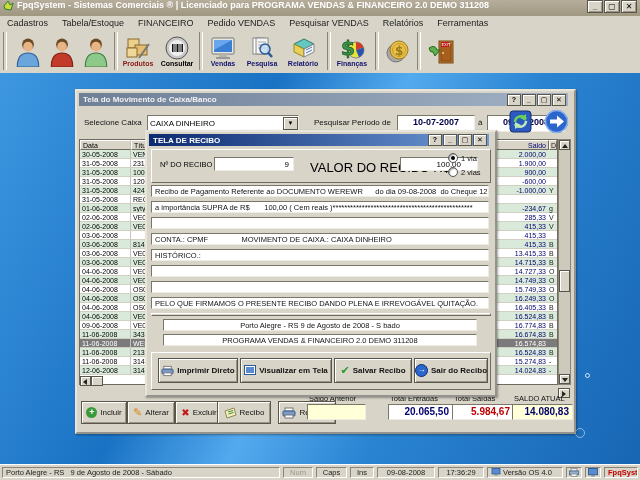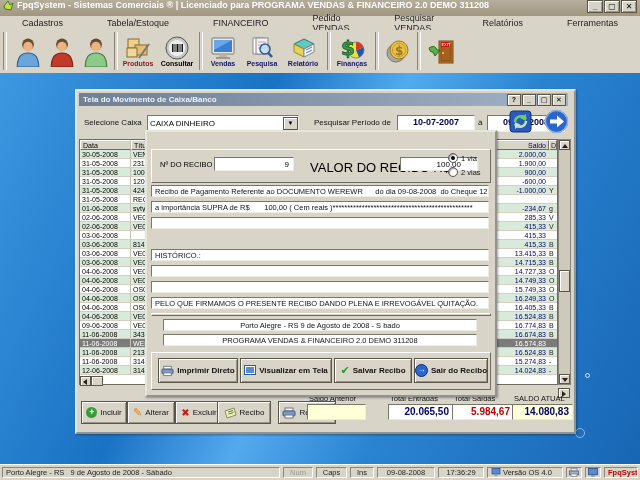--- a/index.html
+++ b/index.html
@@ -13,21 +13,21 @@
   .field{background:#fff;border:1px solid;border-color:#7a7668 #eeece4 #eeece4 #7a7668;}
   .btn{background:#d8d4c8;border:1px solid #5a564a;
     box-shadow:inset 1px 1px 0 #ffffff, inset -1px -1px 0 #9a9588;
     display:flex;align-items:center;justify-content:center;gap:3px;cursor:pointer;}
   .win3d{background:#d8d4c8;border:2px outset #e8e5db;box-shadow:1px 1px 2px rgba(0,0,0,.35);}
   
   #titlebar{left:0;top:0;width:640px;height:16px;background:linear-gradient(#b6ad9c,#a09781);
     display:flex;align-items:flex-start;color:#fff;font-size:9px;font-weight:bold;padding-left:3px;box-sizing:border-box;}
   .cap-btn{width:14px;height:11px;font-size:8px;line-height:9px;text-align:center;color:#000;font-weight:bold;}
   #menubar{left:0;top:16px;width:640px;height:14px;background:#d8d4c8;display:flex;align-items:center;font-size:9px;color:#222;border-bottom:1px solid #b8b4a8;}
-  .menu-item{padding:0 22px;}
+  .menu-item{padding:0 7px;}
   #toolbar{left:0;top:30px;width:640px;height:43px;background:#d8d4c8;border-bottom:1px solid #8a8578;}
   .tsep{position:absolute;top:2px;width:2px;height:38px;border-left:1px solid #8a8578;border-right:1px solid #fff;}
   .titem{position:absolute;top:1px;height:41px;display:flex;flex-direction:column;align-items:center;justify-content:center;cursor:pointer;}
   .tlabel{font-size:7px;font-weight:bold;color:#14146e;line-height:8px;}
   .tlabel.red{color:#8a1616;}
   .tlabel.blk{color:#000;}
   
   #desktop{left:0;top:73px;width:640px;height:391px;
     background:linear-gradient(115deg,#3e97e0 0%,#1a72c4 34%,#54aaee 50%,#2a84d2 66%,#1766b4 100%);}
   .bubble{position:absolute;border-radius:50%;border:1px solid rgba(255,255,255,.8);}
@@ -486,39 +486,49 @@
     <div class="abs field" style="left:230px;top:313px;width:57px;height:14px;background:#ffffd8"><span class="fval navy"></span></div>
     <span class="abs flabel" style="left:313px;top:303px">Total Entradas</span>
     <div class="abs field fval navy" style="left:311px;top:313px;width:60px;height:14px">20.065,50</div>
     <span class="abs flabel" style="left:377px;top:303px">Total Saídas</span>
     <div class="abs field fval red" style="left:375px;top:313px;width:57px;height:14px">5.984,67</div>
     <span class="abs flabel" style="left:437px;top:303px">SALDO ATUAL</span>
     <div class="abs field fval navy" style="left:435px;top:313px;width:56px;height:14px;background:#ffffd8">14.080,83</div>
   </div>
 
   <div id="dlg" class="abs win3d">
+    <div id="dlg-title" class="abs">
+      <span>TELA DE RECIBO</span>
+      <span class="wbtns">
+        <span class="wbtn">?</span>
+        <span class="wbtn">_</span>
+        <span class="wbtn">▢</span>
+        <span class="wbtn">✕</span>
+      </span>
+    </div>
 
     <div class="abs raised" style="left:4px;top:17px;width:338px;height:32px">
       <span class="abs" style="left:8px;top:10px;font-size:7.5px">Nº DO RECIBO</span>
       <div class="abs field" style="left:62px;top:7px;width:80px;height:14px;text-align:right;font-size:8px;line-height:13px;padding-right:4px;box-sizing:border-box">9</div>
       <span class="abs" style="left:158px;top:10px;font-size:13px">VALOR DO RECIBO R$</span>
       <div class="abs field" style="left:248px;top:7px;width:78px;height:14px;text-align:right;font-size:8px;line-height:13px;padding-right:16px;box-sizing:border-box">100,00</div>
       <span class="abs radio" style="left:296px;top:3px">
           <span class="rdot on"></span>
           <span>1 via</span>
         </span>
       <span class="abs radio" style="left:296px;top:17px">
           <span class="rdot"></span>
           <span>2 vias</span>
         </span>
     </div>
 
     <div class="abs field dline pre" style="top:53px">Recibo de Pagamento Referente ao DOCUMENTO WEREWR      do dia 09-08-2008  do Cheque 121312</div>
     <div class="abs field dline pre" style="top:69px">a importância SUPRA de R$       100,00 ( Cem reais )************************************************</div>
     <div class="abs field dline pre" style="top:85px"></div>
+    <div class="abs field dline pre" style="top:101px">CONTA.: CPMF                MOVIMENTO DE CAIXA.: CAIXA DINHEIRO</div>
     <div class="abs field dline pre" style="top:117px">HISTÓRICO.:</div>
     <div class="abs field dline pre" style="top:133px"></div>
     <div class="abs field dline pre" style="top:149px"></div>
     <div class="abs field dline pre" style="top:165px">PELO QUE FIRMAMOS O PRESENTE RECIBO DANDO PLENA E IRREVOGÁVEL QUITAÇÃO.</div>
 
     <div class="abs raised" style="left:4px;top:181px;width:338px;height:1px"></div>
 
     <div class="abs field dline dcenter" style="top:187px;left:16px;width:314px">Porto Alegre - RS   9 de Agosto de 2008 - S bado</div>
     <div class="abs field dline dcenter" style="top:202px;left:16px;width:314px">PROGRAMA VENDAS &amp; FINANCEIRO 2.0 DEMO 311208</div>
 

